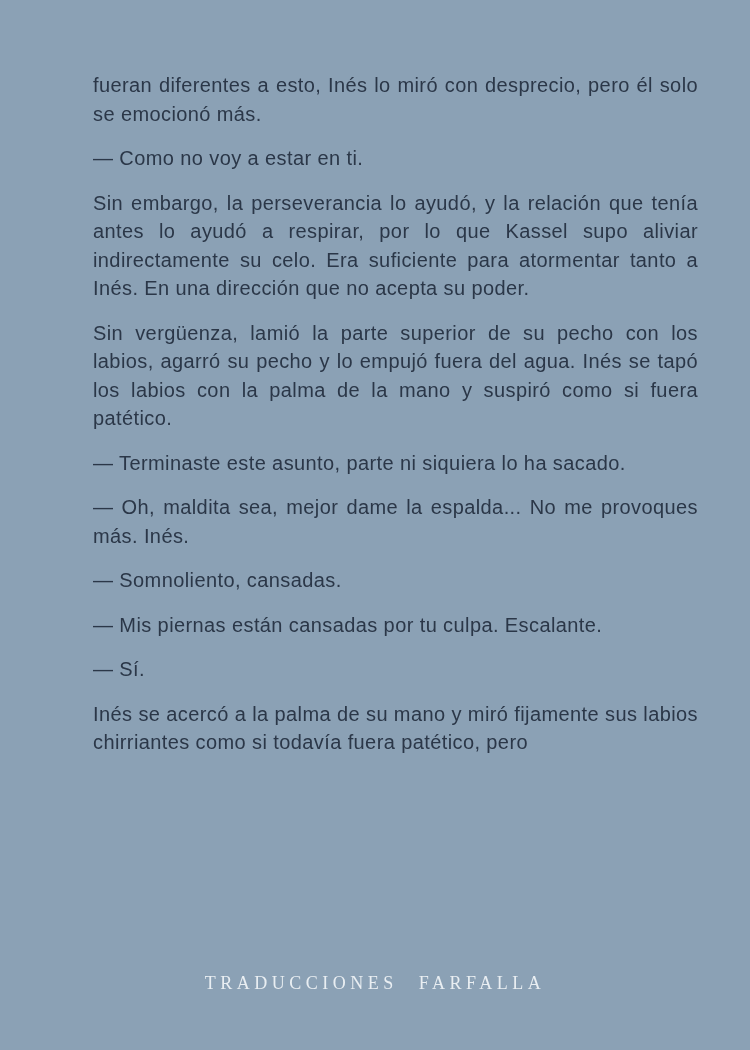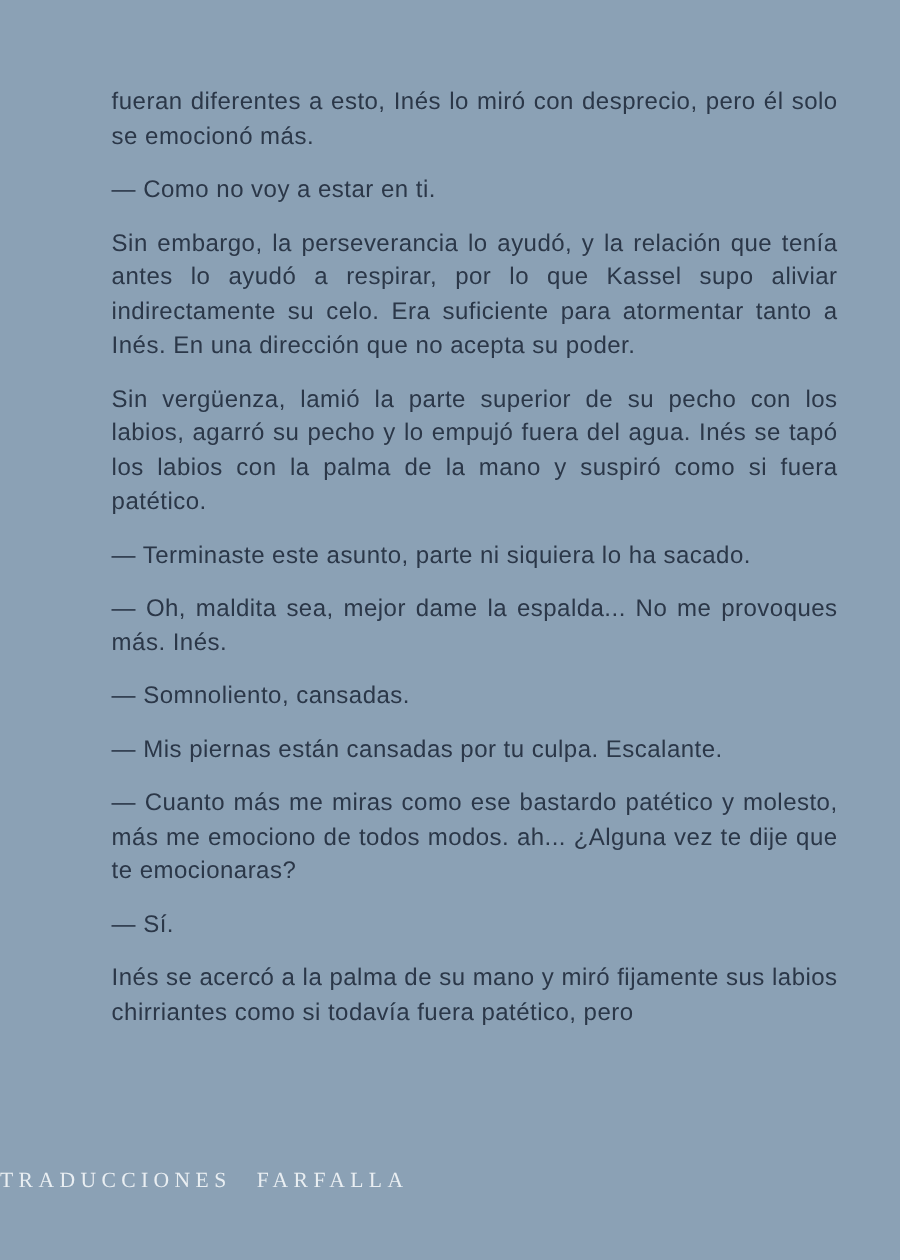--- a/index.html
+++ b/index.html
@@ -27,21 +27,21 @@
     margin-left: 20px;
   }
   .content p {
     margin: 0 0 16px 0;
   }
   .footer {
     position: absolute;
     left: 0;
     right: 0;
     top: 973px;
-    text-align: left;
+    text-align: center;
     font-family: "Liberation Serif", serif;
     font-size: 18px;
     font-weight: 400;
     letter-spacing: 4.5px;
     word-spacing: 12px;
     color: var(--footer, #e9eef2);
   }
 </style>
 </head>
 <body>
@@ -49,18 +49,17 @@
 <div class="page">
   <div class="content">
     <p>fueran diferentes a esto, Inés lo miró con desprecio, pero él solo se emocionó más.</p>
     <p>— Como no voy a estar en ti.</p>
     <p>Sin embargo, la perseverancia lo ayudó, y la relación que tenía antes lo ayudó a respirar, por lo que Kassel supo aliviar indirectamente su celo. Era suficiente para atormentar tanto a Inés. En una dirección que no acepta su poder.</p>
     <p>Sin vergüenza, lamió la parte superior de su pecho con los labios, agarró su pecho y lo empujó fuera del agua. Inés se tapó los labios con la palma de la mano y suspiró como si fuera patético.</p>
     <p>— Terminaste este asunto, parte ni siquiera lo ha sacado.</p>
     <p>— Oh, maldita sea, mejor dame la espalda... No me provoques más. Inés.</p>
     <p>— Somnoliento, cansadas.</p>
     <p>— Mis piernas están cansadas por tu culpa. Escalante.</p>
-    <p>— Cuanto más me miras como ese bastardo patético y molesto, más me emociono de todos modos. ah... ¿Alguna vez te dije que te emocionaras?</p>
     <p>— Sí.</p>
     <p>Inés se acercó a la palma de su mano y miró fijamente sus labios chirriantes como si todavía fuera patético, pero</p>
   </div>
   <div class="footer">TRADUCCIONES FARFALLA</div>
 </div>
 
 </body></html>

